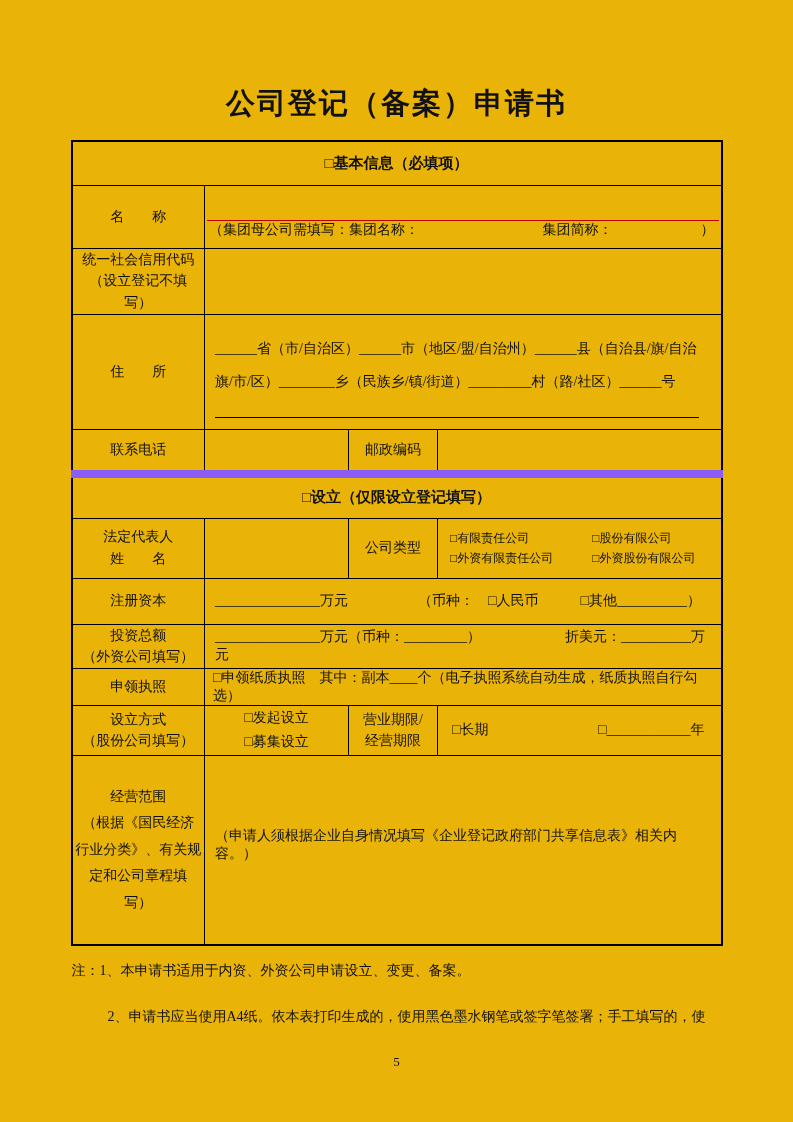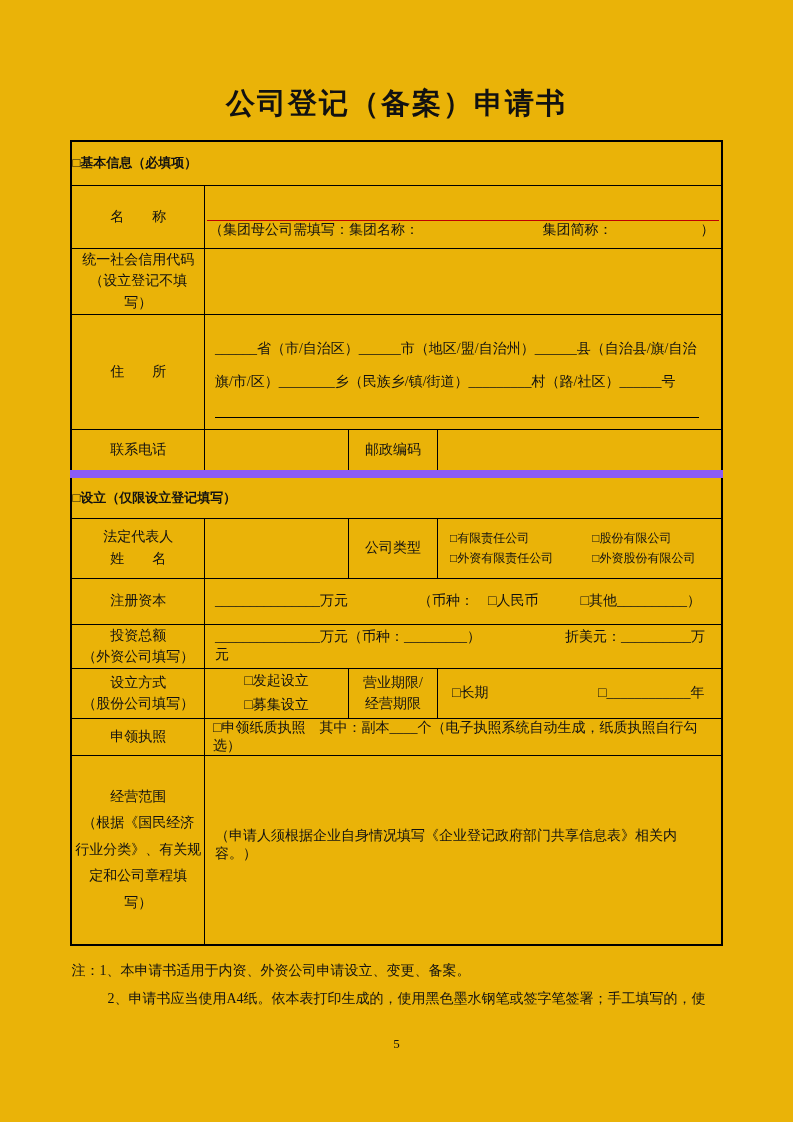--- a/index.html
+++ b/index.html
@@ -17,23 +17,23 @@
   }
   table.form {
     width: 650px; margin: 0 auto; border-collapse: collapse; table-layout: fixed;
     font-size: 14px; border: 2px solid #000;
   }
   table.form td { border: 1px solid #000; padding: 0; vertical-align: middle; }
   tr.thick-top td { border-top: 8px solid #8b5cf6; }
   .label { text-align: center; line-height: 1.55; padding: 2px 2px; margin-left: 12px; }
   .ml { white-space: pre-line; }
   .section-header td {
-    height: 44px; 
+    height: 44px; text-align: center;
     font-family: "Liberation Sans", "DejaVu Sans", sans-serif;
-    font-weight: bold; font-size: 13px;
+    font-weight: bold; font-size: 15px;
   }
   
   .name-cell-inner { display:flex; flex-direction:column; height: 62px; }
   .name-cell-inner .spacer { flex: 1; }
   .red-underline { border-top: 1.6px solid var(--red); margin: 0 2px; }
   .group-line { display:flex; align-items:flex-start; height: 27px; padding: 0 6px 2px 4px; }
   .group-line .gap1 { flex: 1.4; } .group-line .gap2 { flex: 1; }
   
   .addr-cell { vertical-align: top; }
   .addr-text { padding: 8px 10px 0 10px; line-height: 2.35; }
@@ -44,21 +44,21 @@
     padding: 5px 2px 5px 12px; font-size: 12px;
   }
   .inline-line { padding: 0 6px 0 10px; }
   .term-opts { display:flex; justify-content: space-between; padding: 0 16px 0 14px; }
   .mode-opts { text-align:center; line-height: 1.75; }
   
   .scope-cell { vertical-align: bottom; }
   .scope-note { padding: 0 4px 10px 10px; }
   
   .footnotes { width: 650px; margin: 11px auto 0; font-size: 14px; line-height: 1.95; }
-  .footnotes .note2 { padding-left: 36px; }
+  .footnotes .note2 { padding-left: 36px; margin-top: 18px; }
   .page-number { text-align:center; margin-top: 24px; font-size: 13px; }
 </style>
 </head>
 <body>
 
 <div class="page">
 
   <h1 class="doc-title">公司登记（备案）申请书</h1>
 
   <table class="form">
@@ -140,41 +140,41 @@
     </tr>
 
     <tr style="height:44px">
       <td class="label ml">投资总额
 （外资公司填写）</td>
       <td colspan="3">
         <div class="inline-line">_______________万元（币种：_________）　　　　　　折美元：__________万元</div>
       </td>
     </tr>
 
+    <tr style="height:36px">
+      <td class="label">申领执照</td>
+      <td colspan="3">
+        <div class="inline-line" style="padding-left:8px">□申领纸质执照　其中：副本____个（电子执照系统自动生成，纸质执照自行勾选）</div>
+      </td>
+    </tr>
+
     <tr style="height:50px">
       <td class="label ml">设立方式
 （股份公司填写）</td>
       <td>
         <div class="mode-opts ml">□发起设立
 □募集设立</div>
       </td>
       <td class="label ml">营业期限/
 经营期限</td>
       <td>
         <div class="term-opts">
           <span>□长期</span>
           <span>□____________年</span>
         </div>
-      </td>
-    </tr>
-
-    <tr style="height:36px">
-      <td class="label">申领执照</td>
-      <td colspan="3">
-        <div class="inline-line" style="padding-left:8px">□申领纸质执照　其中：副本____个（电子执照系统自动生成，纸质执照自行勾选）</div>
       </td>
     </tr>
 
     <tr style="height:190px">
       <td class="label ml" style="line-height:1.9">经营范围
 （根据《国民经济
 行业分类》、有关规
 定和公司章程填
 写）</td>
       <td colspan="3" class="scope-cell">

